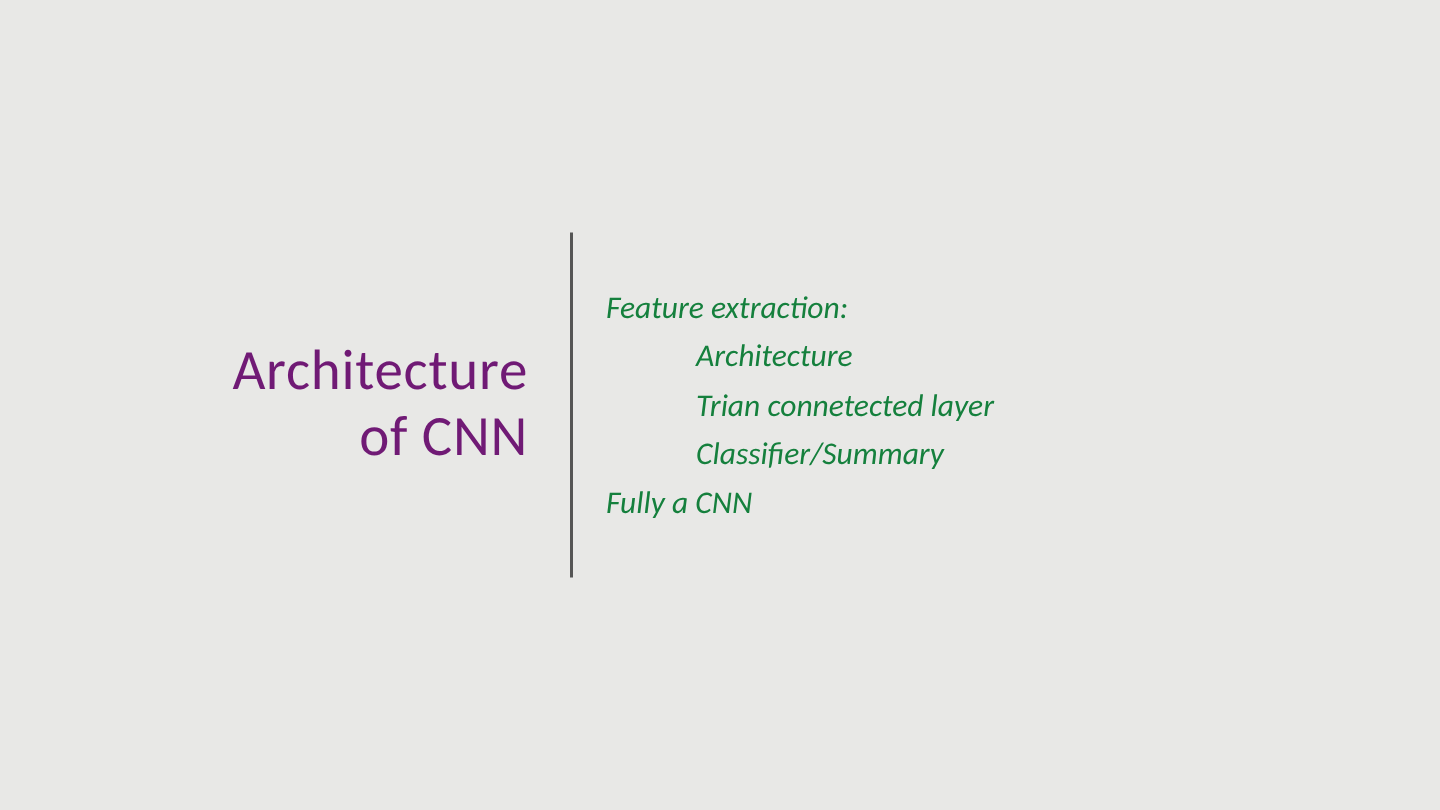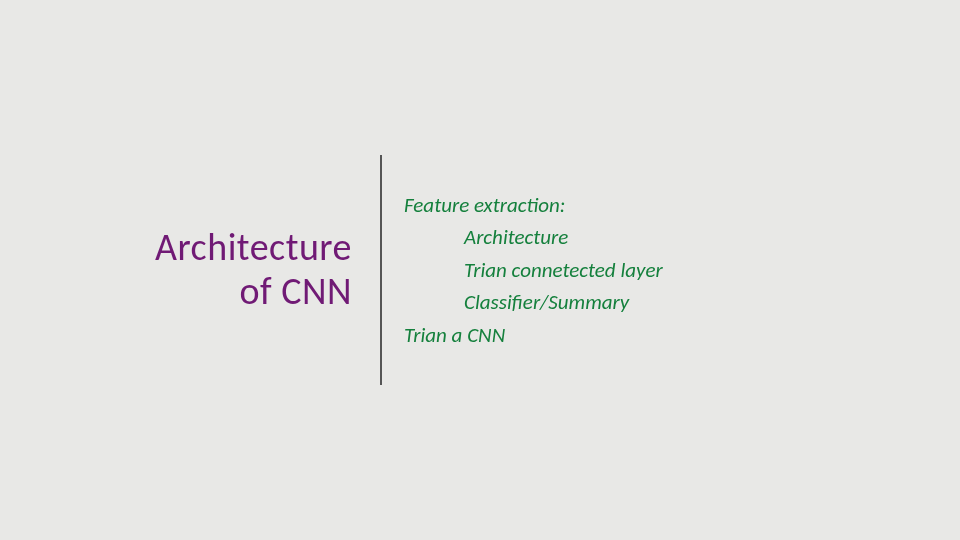--- a/index.html
+++ b/index.html
@@ -63,15 +63,15 @@
       <span>Architecture</span><br>
       <span>of CNN</span>
     </div>
   </div>
   <div class="divider"></div>
   <div class="right-pane">
     <div>Feature extraction:</div>
     <div class="indent">Architecture</div>
     <div class="indent">Trian connetected layer</div>
     <div class="indent">Classifier/Summary</div>
-    <div>Trian a CNN</div>
+    <div>Fully a CNN</div>
   </div>
 </div>
 
 </body></html>

